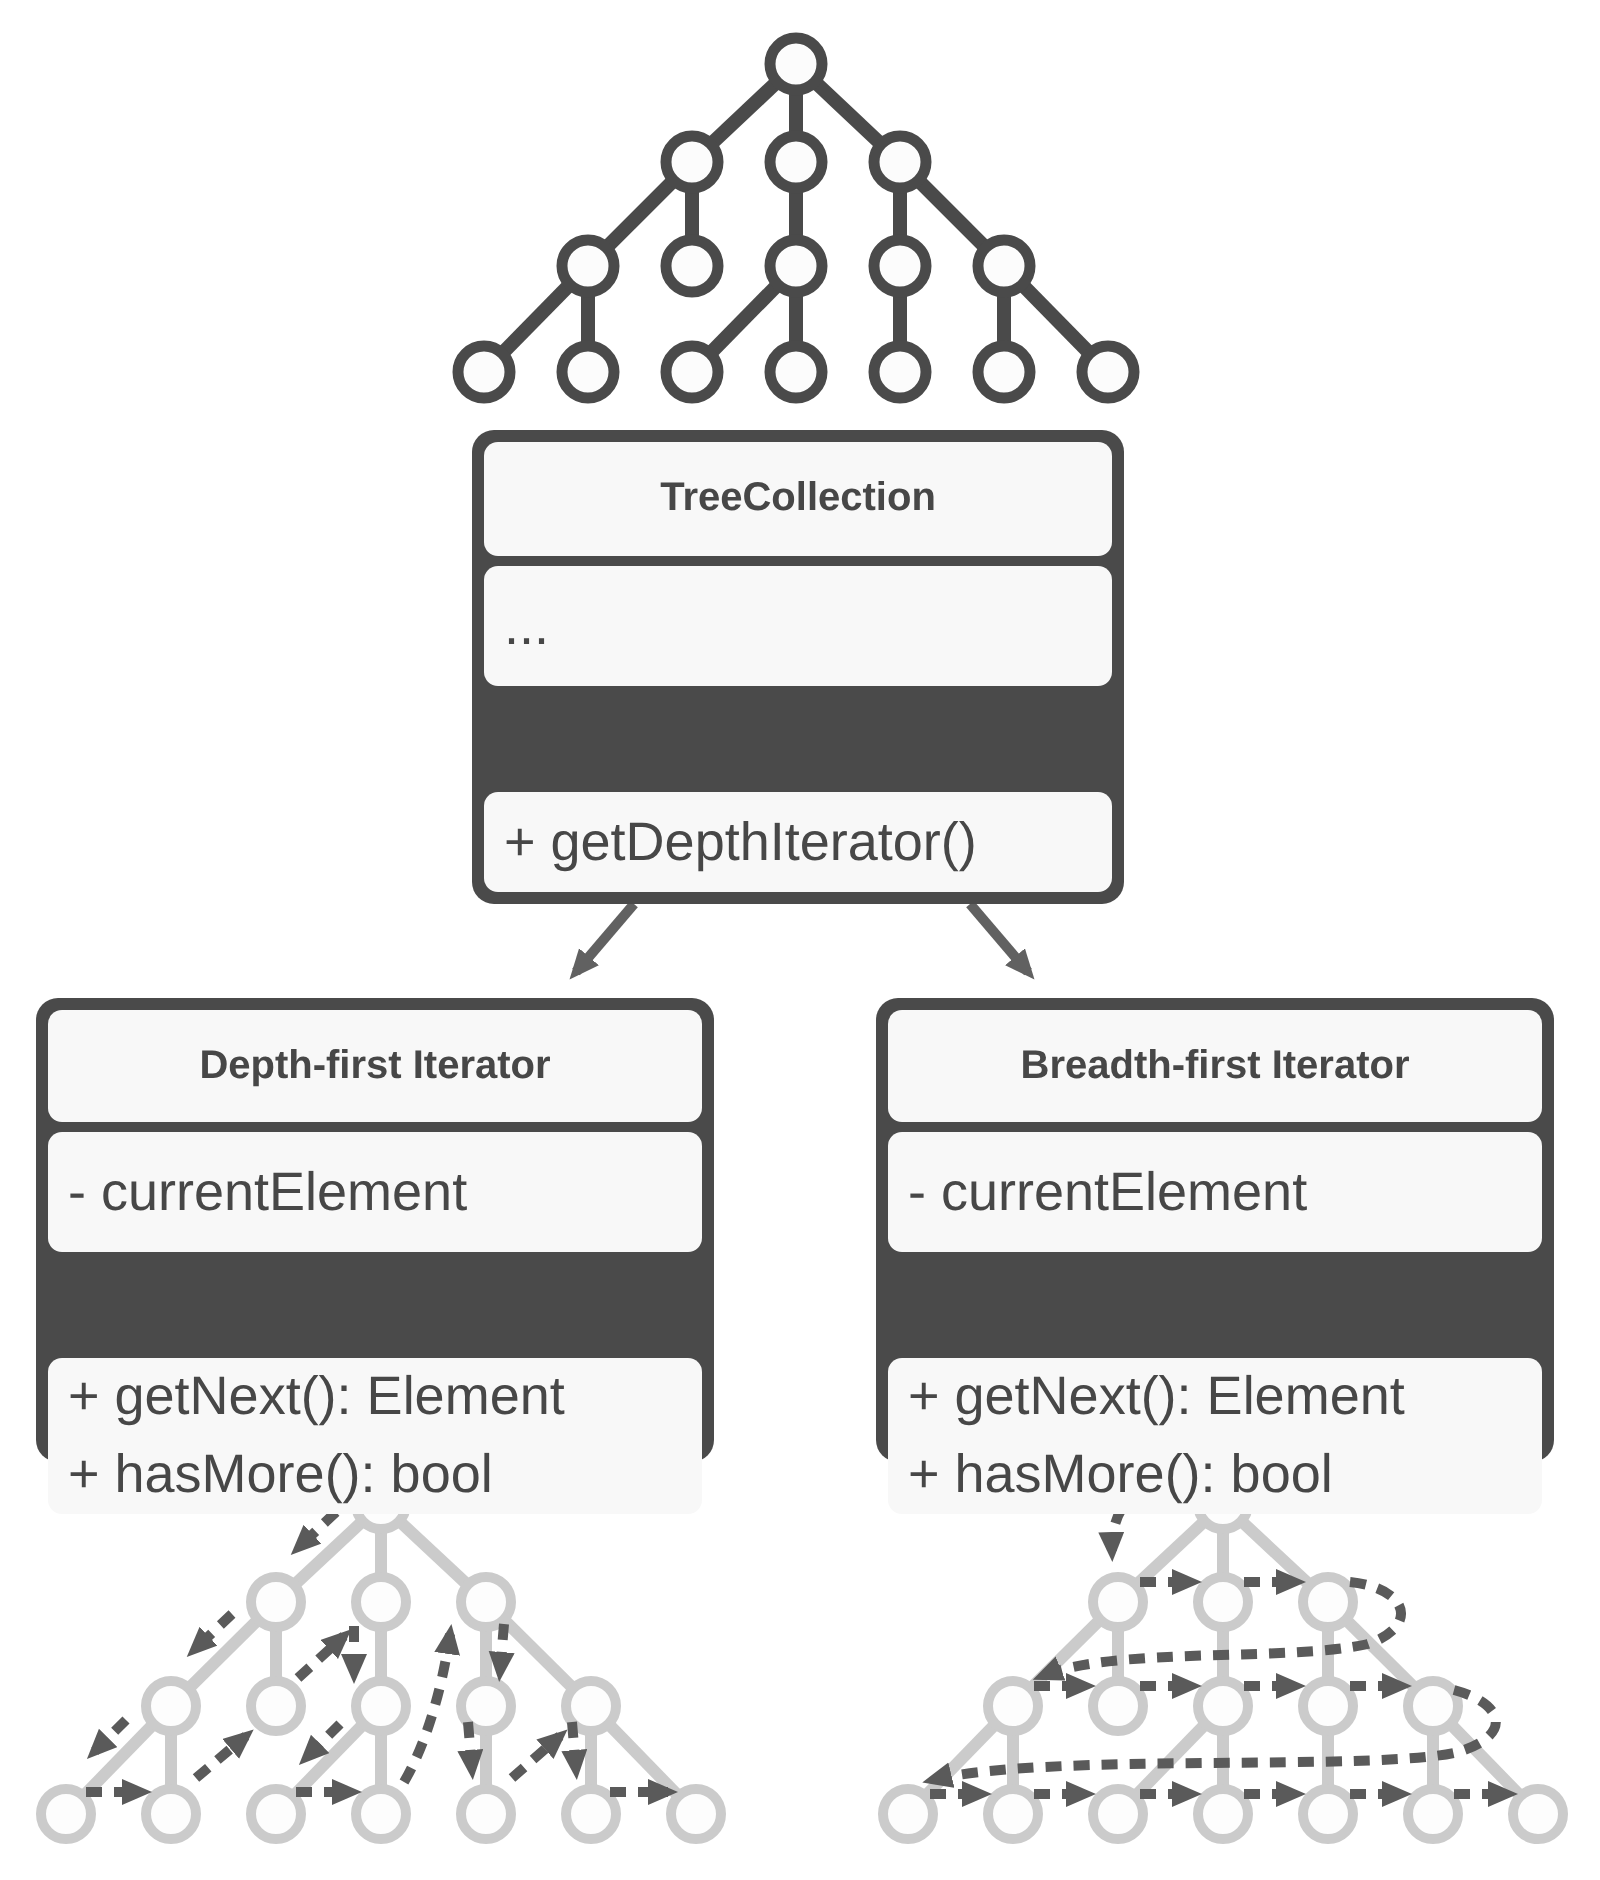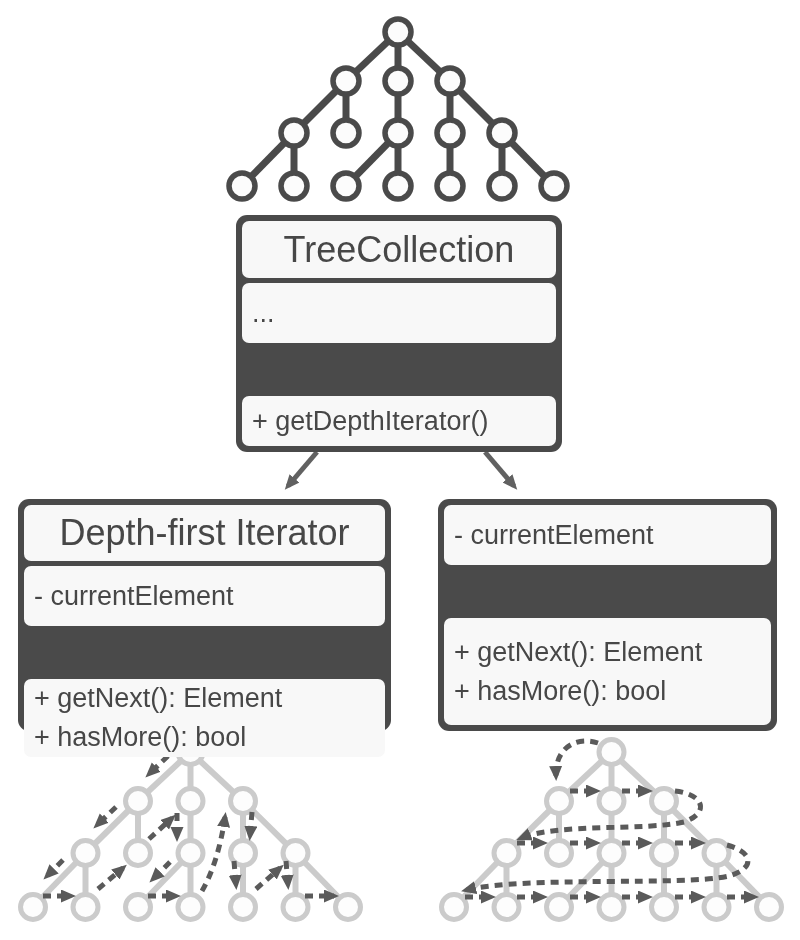--- a/index.html
+++ b/index.html
@@ -6,28 +6,28 @@
     --dark:#4a4a4a; --section:#f8f8f8; --text:#474747;
     --light:#cbcbcb; --lightfill:#fdfdfd; --arrow:#5a5a5a; --conn:#616161; --bg:#ffffff;
   }
   html,body{margin:0;padding:0;}
   body{width:800px;height:940px;background:var(--bg);position:relative;overflow:hidden;
        font-family:"Liberation Sans",sans-serif;}
   #diagram-svg{position:absolute;left:0;top:0;}
   .umlbox{position:absolute;background:var(--dark);border-radius:11px;padding:6px;
           box-sizing:border-box;display:flex;flex-direction:column;gap:5px;}
   .sec{background:var(--section);border-radius:7px;color:var(--text);box-sizing:border-box;flex-shrink:0;}
-  .sec-title{display:flex;align-items:center;justify-content:center;font-weight:400;font-size:36px;}
+  .sec-title{display:flex;align-items:center;justify-content:center;font-weight:700;font-size:20px;}
   .sec-body{font-size:27px;display:flex;flex-direction:column;justify-content:center;
             padding-left:10px;line-height:39px;}
   #box-tree{left:236px;top:215px;width:326px;height:237px;}
   #box-tree .sec-title{height:57px;}
   .sec-attrs{height:60px;}
   .sec-methods{flex:1 1 auto;margin-top:48px;}
-  #box-depth{left:18px;top:499px;width:373px;height:232px;}
+  #box-depth{left:18px;top:499px;width:339px;height:232px;}
   #box-breadth{left:438px;top:499px;width:339px;height:232px;}
   .itbox .sec-title{height:56px;}
 </style>
 </head>
 <body>
 
 <svg id="diagram-svg" width="800" height="940">
     <defs>
       <marker id="arw" markerUnits="userSpaceOnUse" markerWidth="16" markerHeight="14" refX="10" refY="6.5" orient="auto">
         <path d="M0,0 L15,6.5 L0,13 Z" fill="#5a5a5a"></path>
@@ -188,20 +188,21 @@
   <div class="sec sec-body sec-attrs">
     <div>- currentElement</div>
   </div>
   <div class="sec sec-body sec-methods">
     <div>+ getNext(): Element</div>
     <div>+ hasMore(): bool</div>
   </div>
 </div>
 
 <div class="umlbox itbox" id="box-breadth">
+  <div class="sec sec-title">Breadth-first Iterator</div>
   <div class="sec sec-body sec-attrs">
     <div>- currentElement</div>
   </div>
   <div class="sec sec-body sec-methods">
     <div>+ getNext(): Element</div>
     <div>+ hasMore(): bool</div>
   </div>
 </div>
 
 </body></html>

